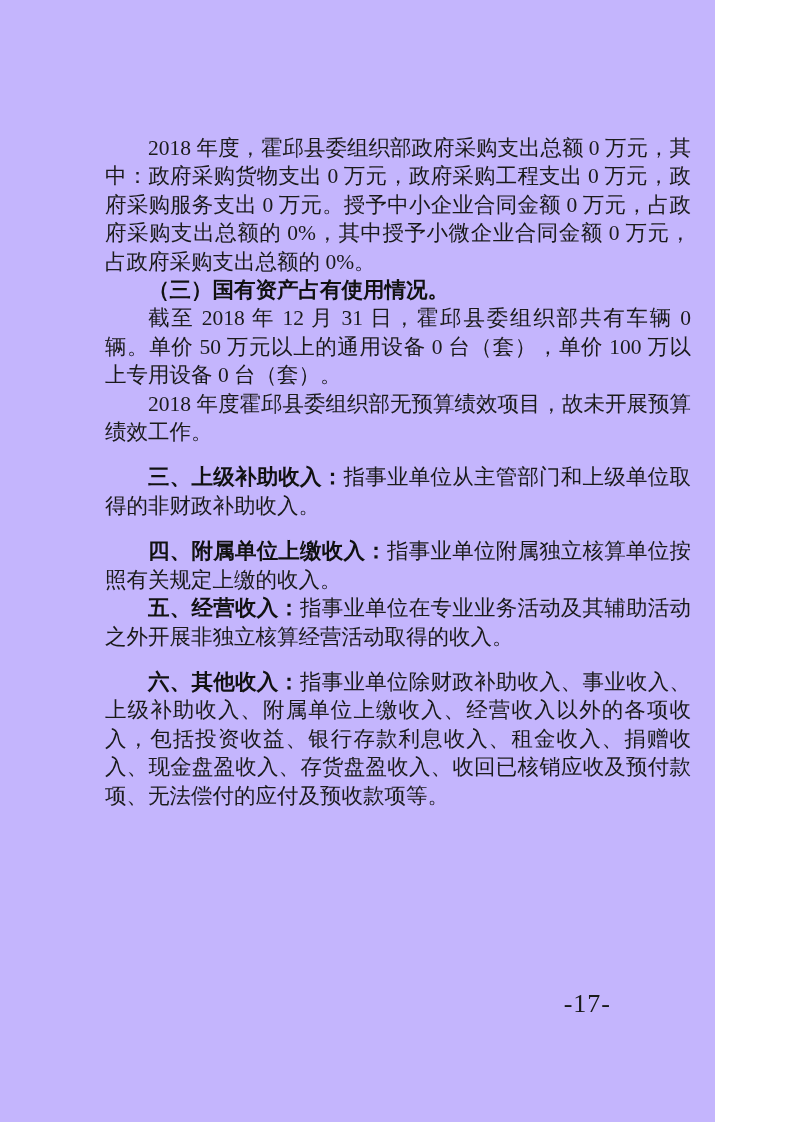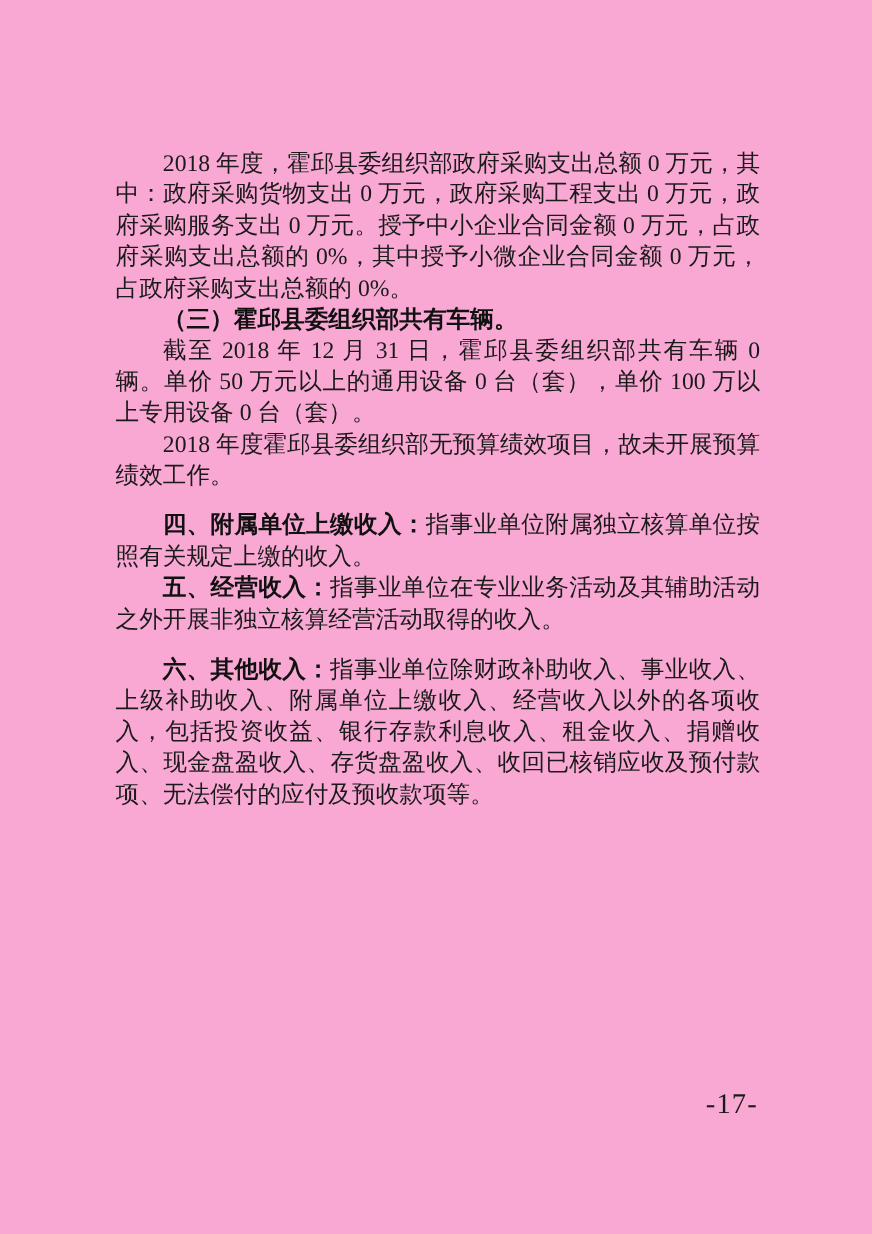--- a/index.html
+++ b/index.html
@@ -2,23 +2,23 @@
 <html><head>
 <meta charset="utf-8">
 <style>
   html, body {
     margin: 0;
     padding: 0;
     background: #ffffff;
   }
   .page {
     position: relative;
-    width: 793px;
+    width: 715px;
     height: 1122px;
-    background: #f9a8d4;
+    background: #c4b5fd;
     overflow: hidden;
     font-family: "Liberation Serif", serif;
     color: #1a1a1a;
   }
   .content {
     position: absolute;
     left: 105px;
     top: 134px;
     width: 586px;
     font-size: 21.5px;
@@ -63,30 +63,31 @@
   }
 </style>
 </head>
 <body>
 
 <div class="page">
   <main class="content">
 
     <p class="para">2018 年度，霍邱县委组织部政府采购支出总额 0 万元，其中：政府采购货物支出 0 万元，政府采购工程支出 0 万元，政府采购服务支出 0 万元。授予中小企业合同金额 0 万元，占政府采购支出总额的 0%，其中授予小微企业合同金额 0 万元，占政府采购支出总额的 0%。</p>
 
-    <h3 class="heading">（三）霍邱县委组织部共有车辆。</h3>
+    <h3 class="heading">（三）国有资产占有使用情况。</h3>
 
     <p class="para">截至 2018 年 12 月 31 日，霍邱县委组织部共有车辆 0 辆。单价 50 万元以上的通用设备 0 台（套），单价 100 万以上专用设备 0 台（套）。</p>
 
 
     <p class="para">2018 年度霍邱县委组织部无预算绩效项目，故未开展预算绩效工作。</p>
 
 
 
 
+    <p class="def gap-top"><span class="term">三、上级补助收入：</span><span>指事业单位从主管部门和上级单位取得的非财政补助收入。</span></p>
 
     <p class="def gap-top"><span class="term">四、附属单位上缴收入：</span><span>指事业单位附属独立核算单位按照有关规定上缴的收入。</span></p>
 
     <p class="def"><span class="term">五、经营收入：</span><span>指事业单位在专业业务活动及其辅助活动之外开展非独立核算经营活动取得的收入。</span></p>
 
     <p class="def gap-top"><span class="term">六、其他收入：</span><span>指事业单位除财政补助收入、事业收入、上级补助收入、附属单位上缴收入、经营收入以外的各项收入，包括投资收益、银行存款利息收入、租金收入、捐赠收入、现金盘盈收入、存货盘盈收入、收回已核销应收及预付款项、无法偿付的应付及预收款项等。</span></p>
 
   </main>
 
   <div class="page-number">-17-</div>

